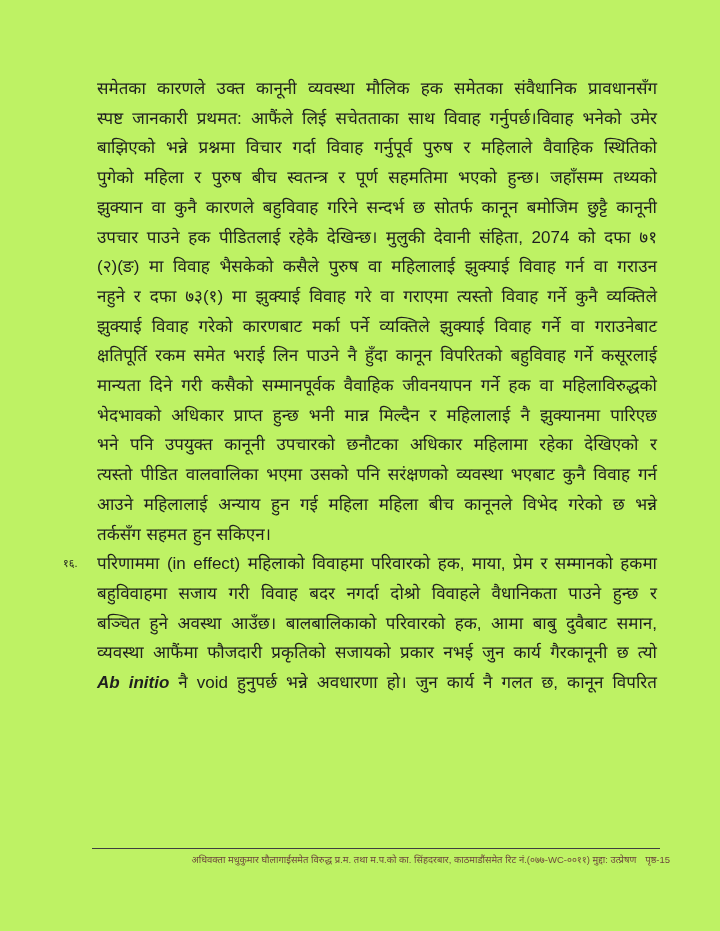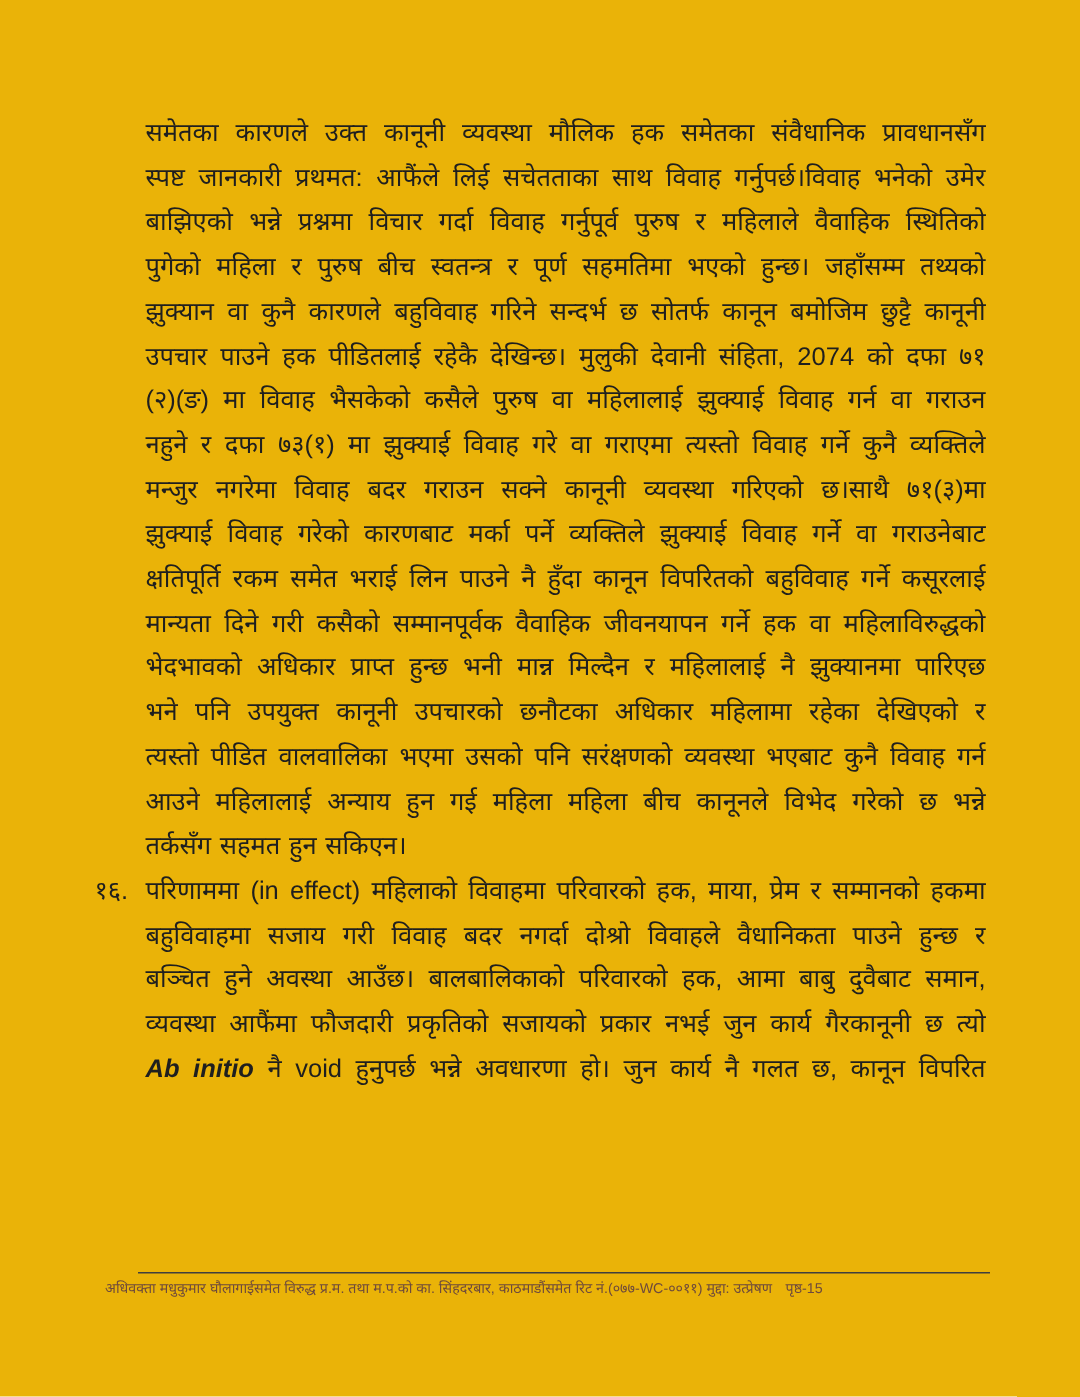--- a/index.html
+++ b/index.html
@@ -22,21 +22,21 @@
     left: 97px;
     width: 560px;
   }
   .para {
     position: relative;
   }
   .para-num {
     position: absolute;
     left: -34px;
     top: 0;
-    font-size: 17px;
+    font-size: 11px;
     line-height: 29.7px;
     white-space: nowrap;
   }
   .line {
     font-size: 17px;
     line-height: 29.7px;
     text-align: justify;
     text-align-last: justify;
     word-spacing: 1px;
   }
@@ -52,45 +52,44 @@
     top: 848px;
     width: 568px;
     height: 1px;
     background: var(--rule-color, #3f3f3f);
   }
   .footer-text {
     position: absolute;
     left: 70px;
     top: 853px;
     width: 600px;
-    text-align: left;
+    text-align: right;
     font-size: 9.5px;
     line-height: 14px;
     color: var(--footer-color, #6e4a3c);
     white-space: nowrap;
   }
   .footer-page {
     margin-left: 9px;
   }
 </style>
 </head>
 <body>
 
-<div class="page" style="--text-color: #1f1f1f; --footer-color: #6e4a3c; --rule-color: #3f3f3f; background: #eab308;">
+<div class="page" style="--text-color: #1f1f1f; --footer-color: #6e4a3c; --rule-color: #3f3f3f; background: #bef264;">
   <div class="content" id="paragraphs">
       <div class="para">
         <div class="line">समेतका कारणले उक्त कानूनी व्यवस्था मौलिक हक समेतका संवैधानिक प्रावधानसँग</div>
         <div class="line">स्पष्ट जानकारी प्रथमत: आफैंले लिई सचेतताका साथ विवाह गर्नुपर्छ।विवाह भनेको उमेर</div>
         <div class="line">बाझिएको भन्ने प्रश्नमा विचार गर्दा विवाह गर्नुपूर्व पुरुष र महिलाले वैवाहिक स्थितिको</div>
         <div class="line">पुगेको महिला र पुरुष बीच स्वतन्त्र र पूर्ण सहमतिमा भएको हुन्छ। जहाँसम्म तथ्यको</div>
         <div class="line">झुक्यान वा कुनै कारणले बहुविवाह गरिने सन्दर्भ छ सोतर्फ कानून बमोजिम छुट्टै कानूनी</div>
         <div class="line">उपचार पाउने हक पीडितलाई रहेकै देखिन्छ। मुलुकी देवानी संहिता, 2074 को दफा ७१</div>
         <div class="line">(२)(ङ) मा विवाह भैसकेको कसैले पुरुष वा महिलालाई झुक्याई विवाह गर्न वा गराउन</div>
         <div class="line">नहुने र दफा ७३(१) मा झुक्याई विवाह गरे वा गराएमा त्यस्तो विवाह गर्ने कुनै व्यक्तिले</div>
-        <div class="line">मन्जुर नगरेमा विवाह बदर गराउन सक्ने कानूनी व्यवस्था गरिएको छ।साथै ७१(३)मा</div>
         <div class="line">झुक्याई विवाह गरेको कारणबाट मर्का पर्ने व्यक्तिले झुक्याई विवाह गर्ने वा गराउनेबाट</div>
         <div class="line">क्षतिपूर्ति रकम समेत भराई लिन पाउने नै हुँदा कानून विपरितको बहुविवाह गर्ने कसूरलाई</div>
         <div class="line">मान्यता दिने गरी कसैको सम्मानपूर्वक वैवाहिक जीवनयापन गर्ने हक वा महिलाविरुद्धको</div>
         <div class="line">भेदभावको अधिकार प्राप्त हुन्छ भनी मान्न मिल्दैन र महिलालाई नै झुक्यानमा पारिएछ</div>
         <div class="line">भने पनि उपयुक्त कानूनी उपचारको छनौटका अधिकार महिलामा रहेका देखिएको र</div>
         <div class="line">त्यस्तो पीडित वालवालिका भएमा उसको पनि सरंक्षणको व्यवस्था भएबाट कुनै विवाह गर्न</div>
         <div class="line">आउने महिलालाई अन्याय हुन गई महिला महिला बीच कानूनले विभेद गरेको छ भन्ने</div>
         <div class="line left">तर्कसँग सहमत हुन सकिएन।</div>
       </div>
       <div class="para">

